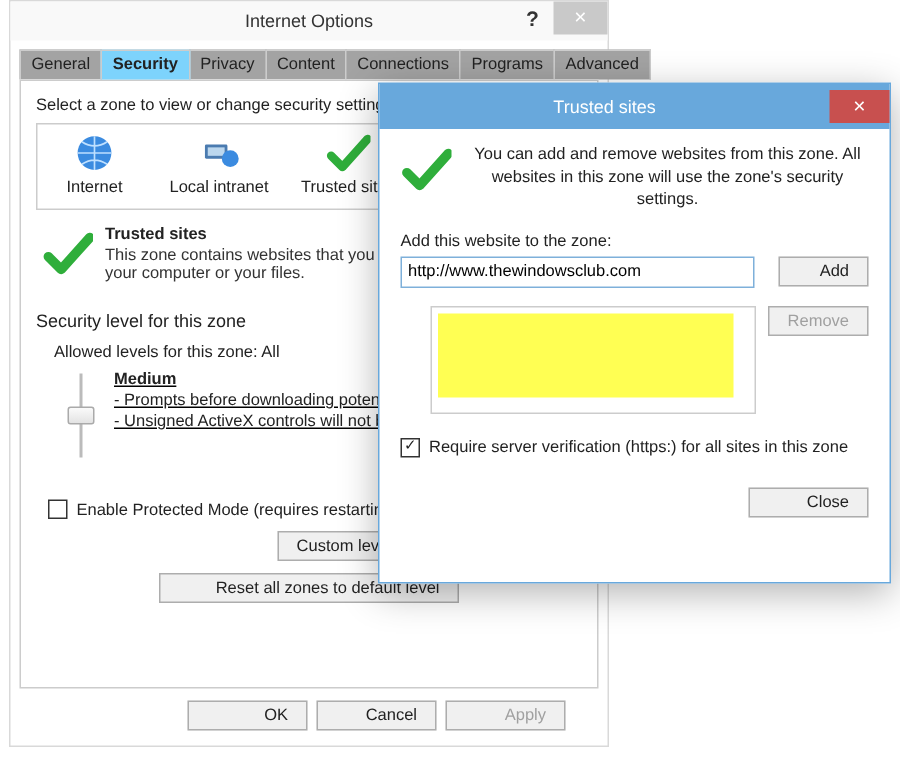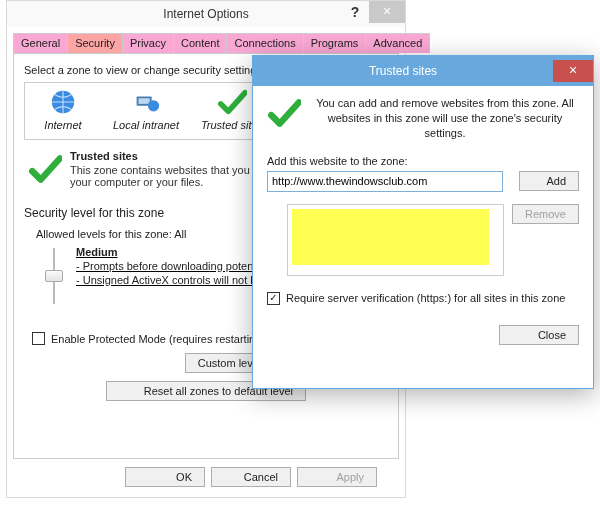--- a/index.html
+++ b/index.html
@@ -5,29 +5,29 @@
 * { box-sizing: border-box; margin: 0; padding: 0; font-family: "Segoe UI", Tahoma, sans-serif; }
 body { background: #fff; width: 600px; height: 519px; position: relative; overflow: hidden; }
 
 .io-window { position: absolute; left: 6px; top: 0; width: 400px; height: 498px; background: #fff; border: 1px solid #d9d9d9; }
 .io-titlebar { height: 26px; background: #f9f9f9; display: flex; align-items: center; position: relative; }
 .io-title { flex: 1; text-align: center; font-size: 12px; color: #333; }
 .io-help { position: absolute; right: 36px; top: 0; width: 28px; height: 22px; font-size: 14px; font-weight: bold; color: #333; text-align: center; line-height: 22px; }
 .io-close { position: absolute; right: 0; top: 0; width: 36px; height: 22px; background: #c9c9c9; text-align: center; line-height: 20px; color: #fff; font-size: 14px; }
 
 .io-tabs { display: flex; padding: 6px 6px 0 6px; gap: 0; font-size: 11px; }
-.io-tab { border: 1px solid #ccc; border-bottom: none; padding: 3px 7px; background: #f9a8d4; margin-right: -1px; position: relative; color: #222; }
-.io-tab.active { background: #fca5a5; z-index: 2; padding-bottom: 4px; }
+.io-tab { border: 1px solid #ccc; border-bottom: none; padding: 3px 7px; background: #a3a3a3; margin-right: -1px; position: relative; color: #222; }
+.io-tab.active { background: #7dd3fc; z-index: 2; padding-bottom: 4px; font-weight: bold; }
 .io-tabpanel { border: 1px solid #ccc; margin: 0 6px; padding: 10px; height: 406px; position: relative; background: #fff; }
 
 .sec-intro { font-size: 11px; color: #222; margin-bottom: 6px; }
 .zone-box { border: 1px solid #ccc; height: 58px; display: flex; align-items: flex-start; padding: 4px 8px; gap: 18px; }
 .zone-item { display: flex; flex-direction: column; align-items: center; font-size: 11px; color: #222; width: 60px; }
 .zone-item svg { width: 30px; height: 30px; }
-.zone-item span { margin-top: 2px; text-align: center; font-style: italic; }
+.zone-item span { margin-top: 2px; text-align: center; }
 
 .trusted-block { display: flex; gap: 8px; margin-top: 10px; padding: 0 4px; }
 .trusted-block .chk { margin-top: 2px; }
 .trusted-text h4 { font-size: 11px; font-weight: bold; color: #222; }
 .trusted-text p { font-size: 11px; color: #333; margin-top: 2px; max-width: 280px; }
 
 .sec-level-label { font-size: 12px; color: #222; margin-top: 16px; }
 .allowed { font-size: 11px; color: #222; margin: 8px 0 0 12px; }
 .level-row { display: flex; gap: 12px; margin: 6px 0 0 20px; text-decoration: underline; }
 .slider-ctl { width: 20px; height: 60px; position: relative; }

